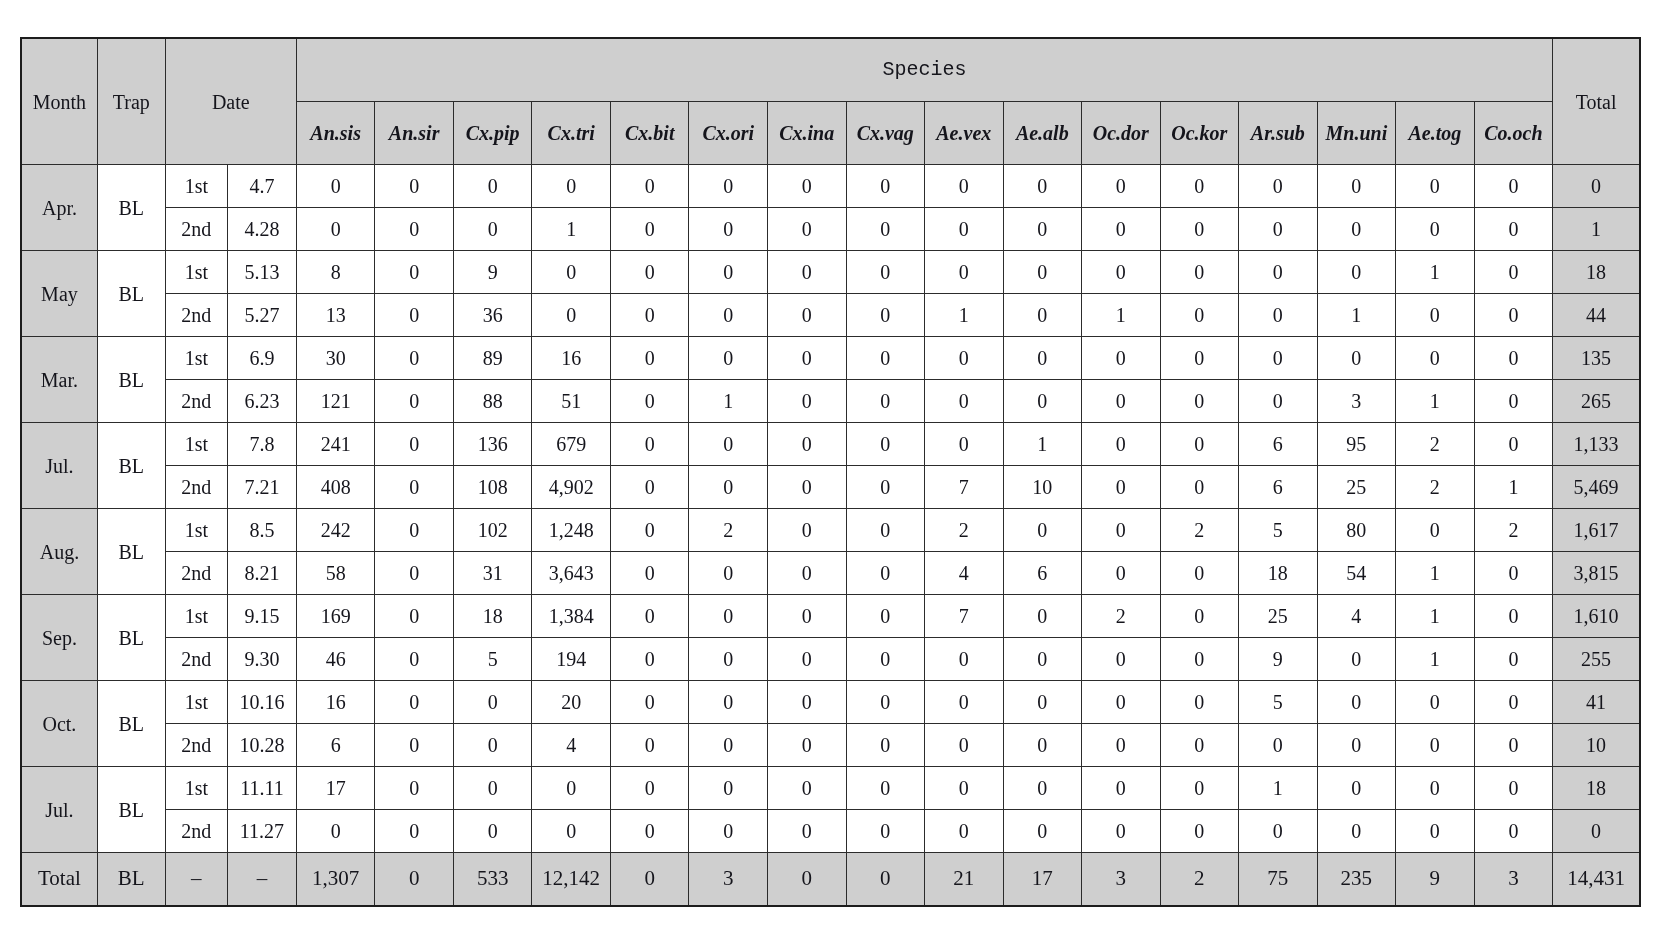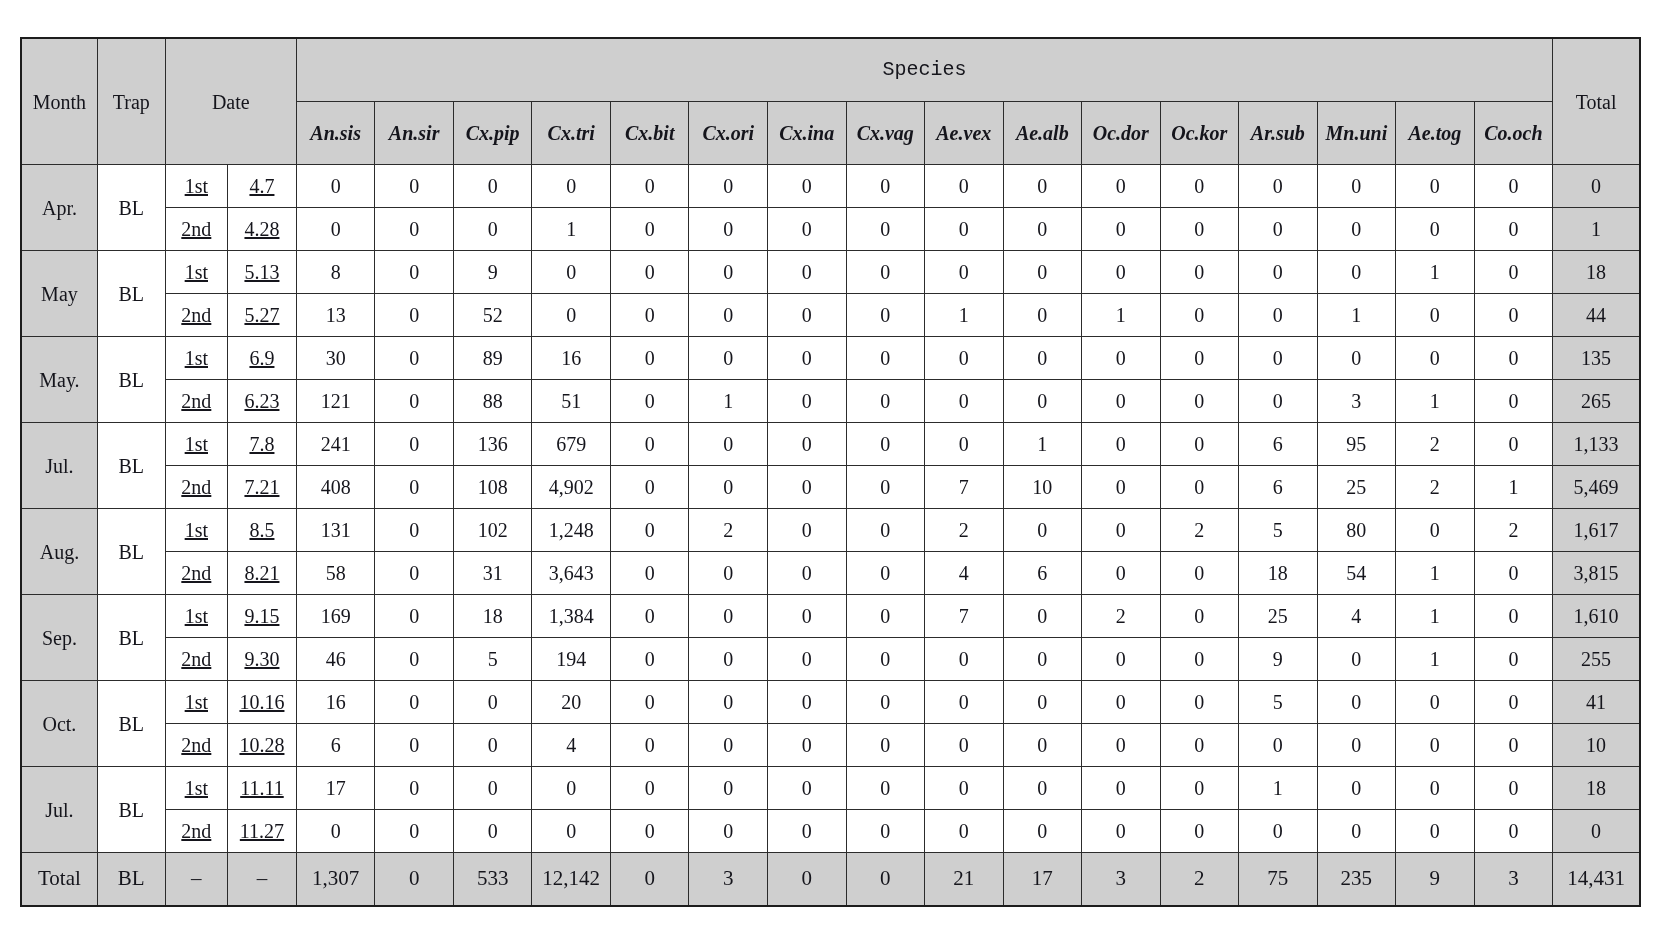--- a/index.html
+++ b/index.html
@@ -82,21 +82,20 @@
     background: #cfcfcf;
     font-size: 21px;
     margin-top: 16px;
   }
   .trap-cell {
     background: #ffffff;
     font-size: 21px;
   }
   .seq-cell, .date-cell {
     font-size: 20px;
-    text-decoration: underline;
   }
   tr.datarow td {
     height: 42px;
   }
   td.total-col {
     background: #cfcfcf;
   }
   tr.totalrow td {
     background: #cfcfcf;
     height: 52px;
@@ -235,38 +234,38 @@
             <td class="val-cell">0</td>
             <td class="val-cell">1</td>
             <td class="val-cell">0</td>
             <td class="total-col">18</td>
           </tr>
           <tr class="datarow">
             <td class="seq-cell">2nd</td>
             <td class="date-cell">5.27</td>
             <td class="val-cell">13</td>
             <td class="val-cell">0</td>
-            <td class="val-cell">52</td>
+            <td class="val-cell">36</td>
             <td class="val-cell">0</td>
             <td class="val-cell">0</td>
             <td class="val-cell">0</td>
             <td class="val-cell">0</td>
             <td class="val-cell">0</td>
             <td class="val-cell">1</td>
             <td class="val-cell">0</td>
             <td class="val-cell">1</td>
             <td class="val-cell">0</td>
             <td class="val-cell">0</td>
             <td class="val-cell">1</td>
             <td class="val-cell">0</td>
             <td class="val-cell">0</td>
             <td class="total-col">44</td>
           </tr>
           <tr class="datarow">
-            <td class="month-cell" rowspan="2">May.</td>
+            <td class="month-cell" rowspan="2">Mar.</td>
             <td class="trap-cell" rowspan="2">BL</td>
             <td class="seq-cell">1st</td>
             <td class="date-cell">6.9</td>
             <td class="val-cell">30</td>
             <td class="val-cell">0</td>
             <td class="val-cell">89</td>
             <td class="val-cell">16</td>
             <td class="val-cell">0</td>
             <td class="val-cell">0</td>
             <td class="val-cell">0</td>
@@ -344,21 +343,21 @@
             <td class="val-cell">25</td>
             <td class="val-cell">2</td>
             <td class="val-cell">1</td>
             <td class="total-col">5,469</td>
           </tr>
           <tr class="datarow">
             <td class="month-cell" rowspan="2">Aug.</td>
             <td class="trap-cell" rowspan="2">BL</td>
             <td class="seq-cell">1st</td>
             <td class="date-cell">8.5</td>
-            <td class="val-cell">131</td>
+            <td class="val-cell">242</td>
             <td class="val-cell">0</td>
             <td class="val-cell">102</td>
             <td class="val-cell">1,248</td>
             <td class="val-cell">0</td>
             <td class="val-cell">2</td>
             <td class="val-cell">0</td>
             <td class="val-cell">0</td>
             <td class="val-cell">2</td>
             <td class="val-cell">0</td>
             <td class="val-cell">0</td>

